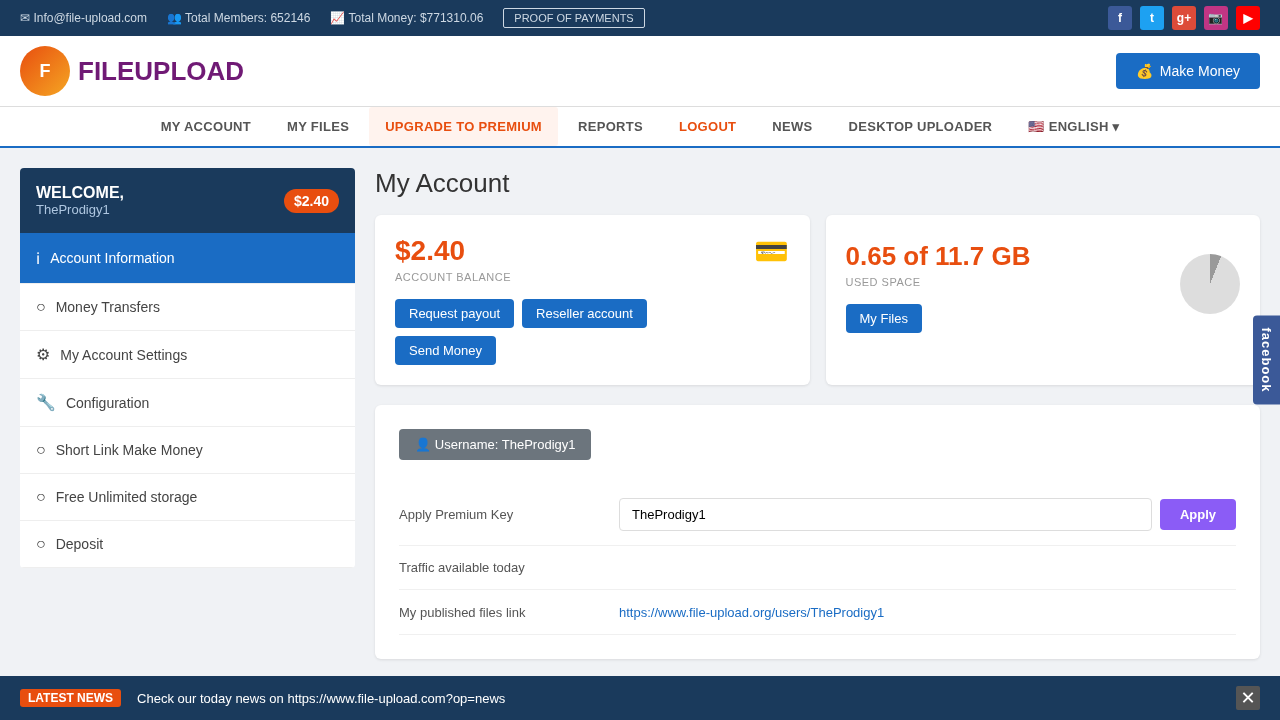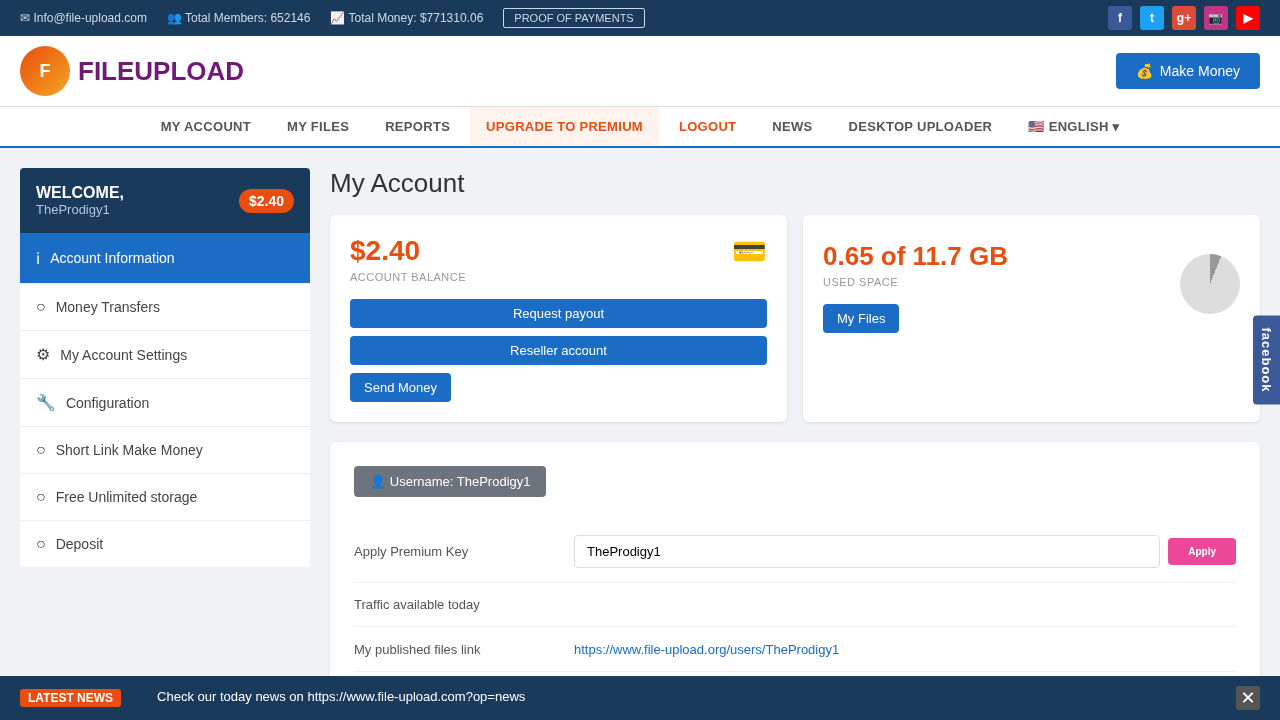--- a/index.html
+++ b/index.html
@@ -90,21 +90,21 @@
       white-space: nowrap;
     }
     .nav-item.upgrade { color: #e84e0f; background: #fff3ee; border-radius: 3px; }
     .nav-item.logout { color: #e84e0f; }
 
     
     .page-wrapper { display: flex; padding: 20px; gap: 20px; min-height: calc(100vh - 180px); }
 
     
     .sidebar {
-      width: 290px;
+      width: 335px;
       flex-shrink: 0;
     }
     .sidebar-welcome {
       background: #1a3a5c;
       color: white;
       padding: 16px;
       border-radius: 4px 4px 0 0;
       display: flex;
       justify-content: space-between;
       align-items: center;
@@ -141,21 +141,21 @@
     .cards-row { display: flex; gap: 16px; margin-bottom: 20px; }
     .card {
       background: white;
       border-radius: 6px;
       padding: 20px;
       box-shadow: 0 1px 3px rgba(0,0,0,0.1);
       flex: 1;
     }
     .card-amount { font-size: 28px; color: #e84e0f; font-weight: bold; }
     .card-label { font-size: 11px; color: #999; text-transform: uppercase; letter-spacing: 0.5px; margin-top: 4px; margin-bottom: 16px; }
-    .card-actions { display: flex; gap: 8px; flex-wrap: wrap; flex-direction: column; }
+    .card-actions { display: flex; gap: 8px; flex-wrap: wrap; }
     .btn-blue {
       background: #1a6cc4;
       color: white;
       border: none;
       padding: 7px 14px;
       border-radius: 4px;
       cursor: pointer;
       font-size: 13px;
     }
     .card-storage { display: flex; align-items: center; justify-content: space-between; }
@@ -199,27 +199,27 @@
     .info-value { flex: 1; }
     .premium-input-row { display: flex; gap: 8px; align-items: center; flex: 1; }
     .premium-input {
       flex: 1;
       border: 1px solid #ddd;
       padding: 8px 12px;
       border-radius: 4px;
       font-size: 13px;
     }
     .apply-btn {
-      background: #ec4899;
+      background: #8b5cf6;
       color: white;
       border: none;
       padding: 8px 20px;
       border-radius: 4px;
       cursor: pointer;
-      font-size: 10px;
+      font-size: 13px;
       font-weight: bold;
     }
     .link-value { color: #1a6cc4; font-size: 13px; }
 
     
     .fb-sidebar {
       position: fixed;
       right: 0;
       top: 50%;
       transform: translateY(-50%);
@@ -295,22 +295,22 @@
     <span class="logo-text">FILEUPLOAD</span>
   </div>
   <button class="make-money-btn">
     💰 <span>Make Money</span>
   </button>
 </div>
 
 <nav class="nav">
   <a class="nav-item">MY ACCOUNT</a>
   <a class="nav-item">MY FILES</a>
+  <a class="nav-item upgrade">UPGRADE TO PREMIUM</a>
   <a class="nav-item">REPORTS</a>
-  <a class="nav-item upgrade">UPGRADE TO PREMIUM</a>
   <a class="nav-item logout">LOGOUT</a>
   <a class="nav-item">NEWS</a>
   <a class="nav-item">DESKTOP UPLOADER</a>
   <a class="nav-item">🇺🇸 <span>ENGLISH</span> ▾</a>
 </nav>
 
 <div class="page-wrapper">
 
   <div class="sidebar">
     <div class="sidebar-welcome">
@@ -413,18 +413,18 @@
           <a class="link-value">https://www.file-upload.org/users/TheProdigy1</a>
         </div>
       </div>
     </div>
   </div>
 </div>
 
 <div class="fb-sidebar">facebook</div>
 
 <div class="news-bar">
-  <div style="display:flex; gap:20px;">
+  <div style="display:flex; align-items:center;">
     <span class="latest-news-badge">LATEST NEWS</span>
     <span>Check our today news on https://www.file-upload.com?op=news</span>
   </div>
   <button class="news-close">✕</button>
 </div>
 
 </body></html>

